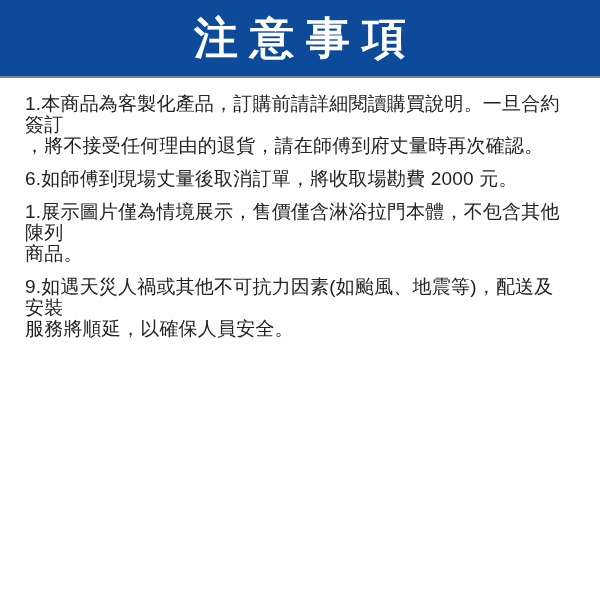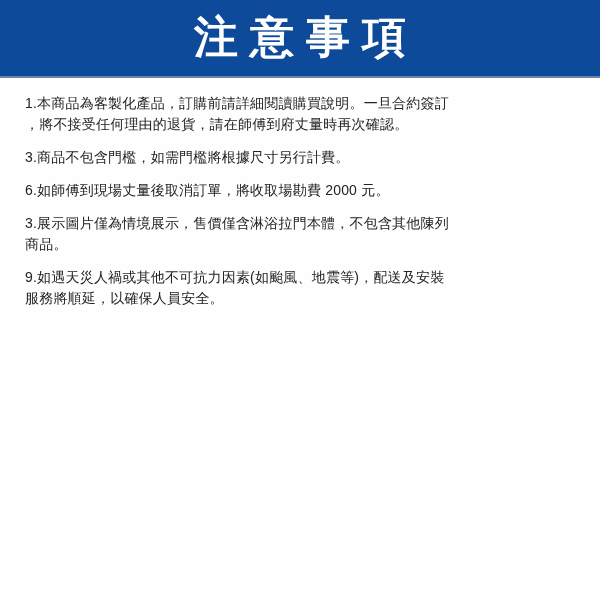--- a/index.html
+++ b/index.html
@@ -22,44 +22,42 @@
     justify-content: center;
   }
   .notice-title {
     margin: 15px;
     color: var(--header-text, #ffffff);
     font-size: 44px;
     font-weight: 700;
     line-height: 1;
     letter-spacing: 12px;
     text-indent: 12px;
-    font-family: Liberation Serif, serif;
   }
   .notice-body {
     padding: 15px 20px 0 25px;
   }
   .notice-item {
     margin: 0 17px 12px 0;
-    font-size: 14px;
+    font-size: 19px;
     line-height: 21px;
     color: var(--text-color, #232323);
     white-space: pre-line;
     letter-spacing: 0.2px;
   }
 </style>
 </head>
 <body>
 
 <div class="notice-header">
   <h1 class="notice-title">注意事項</h1>
 </div>
 
 <div class="notice-body">
   <p class="notice-item">1.本商品為客製化產品，訂購前請詳細閱讀購買說明。一旦合約簽訂
 ，將不接受任何理由的退貨，請在師傅到府丈量時再次確認。</p>
-  <p class="notice-item">3.商品不包含門檻，如需門檻將根據尺寸另行計費。</p>
   <p class="notice-item">6.如師傅到現場丈量後取消訂單，將收取場勘費 2000 元。</p>
-  <p class="notice-item">3.展示圖片僅為情境展示，售價僅含淋浴拉門本體，不包含其他陳列
+  <p class="notice-item">1.展示圖片僅為情境展示，售價僅含淋浴拉門本體，不包含其他陳列
 商品。</p>
   <p class="notice-item">9.如遇天災人禍或其他不可抗力因素(如颱風、地震等)，配送及安裝
 服務將順延，以確保人員安全。</p>
 
 </div>
 
 </body></html>

